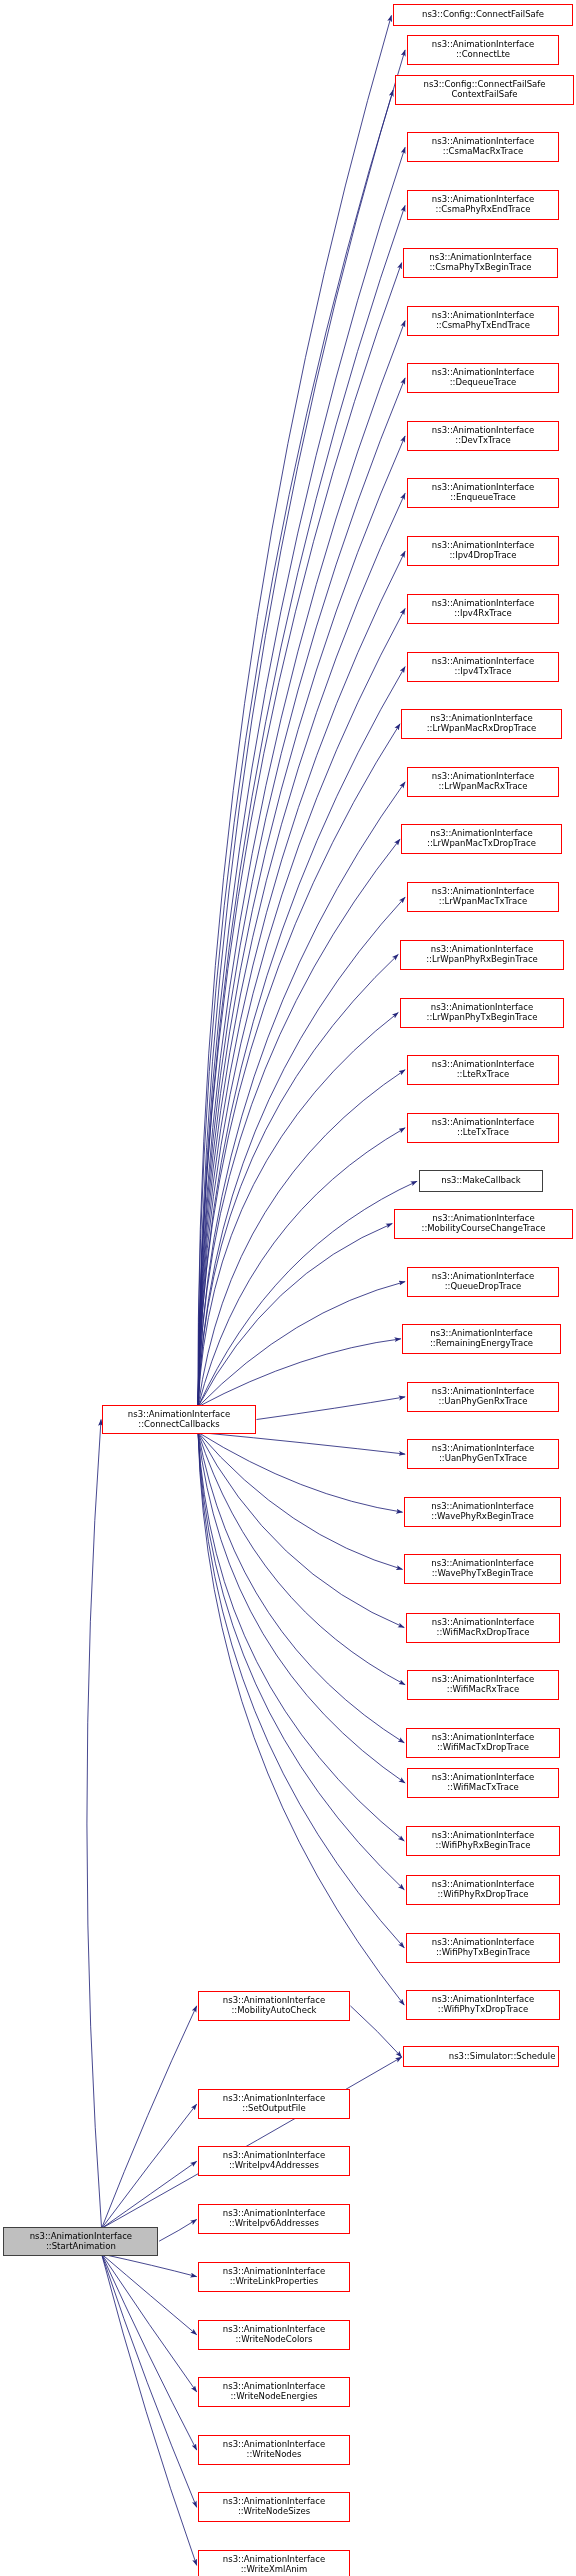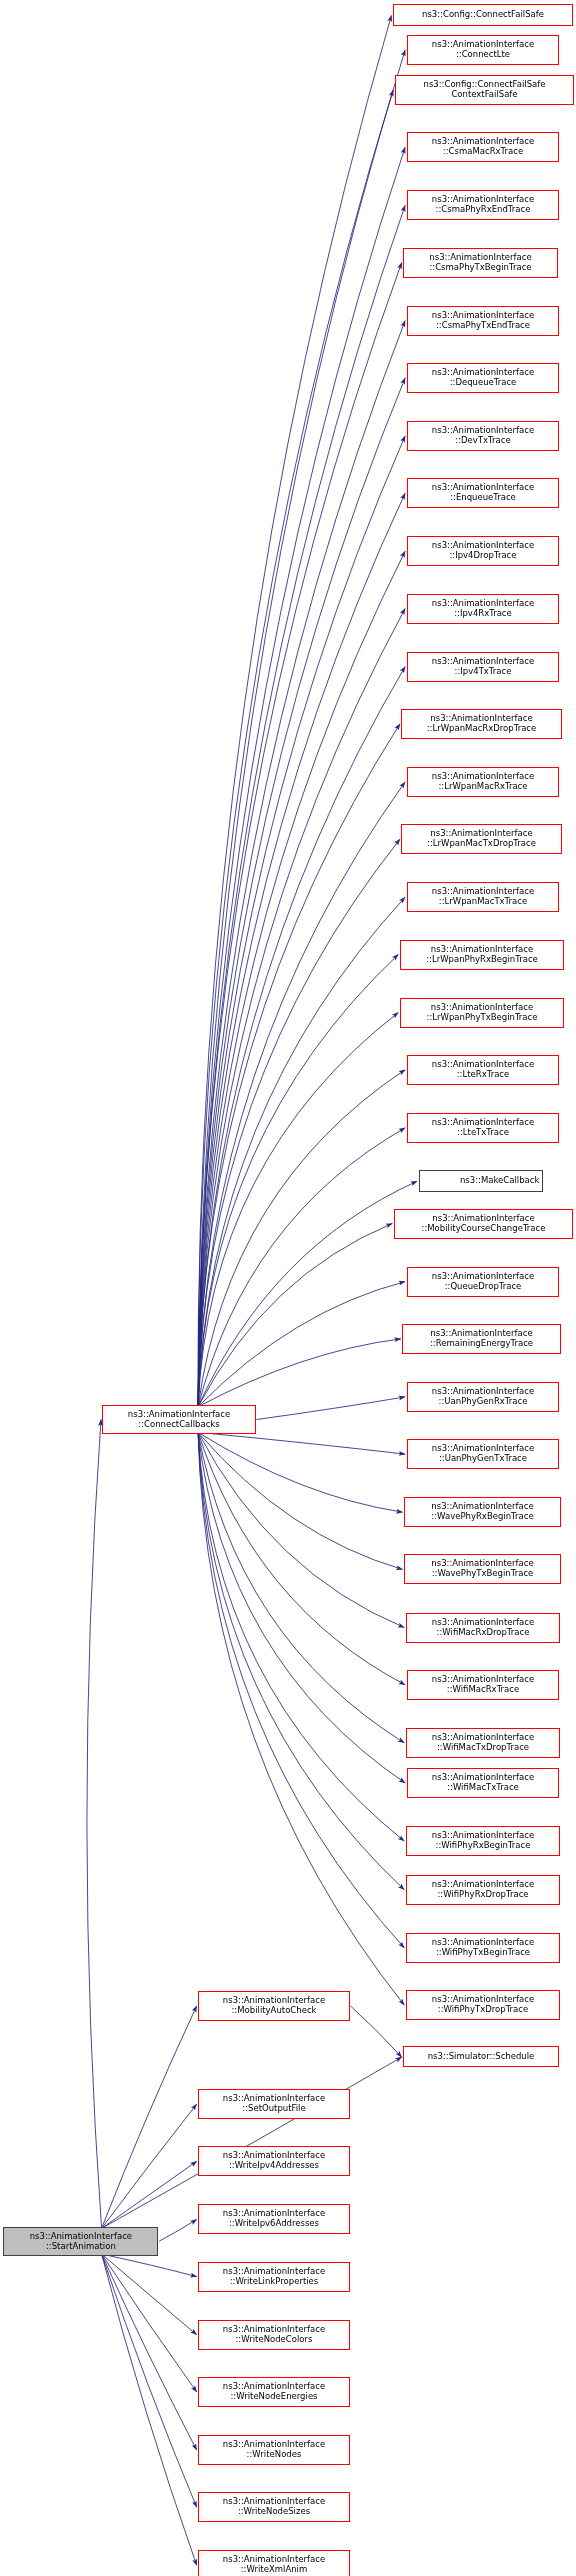--- a/index.html
+++ b/index.html
@@ -36,21 +36,20 @@
     border: 0.9px solid #ff0000;
     color: #000000;
     font-size: 8.5px;
     line-height: 9.8px;
     letter-spacing: 0px;
     white-space: pre-line;
     z-index: 5;
   }
   .node.plain {
     border: 0.9px solid #404040;
-    justify-content: flex-end;
   }
   .node.root {
     background: #bfbfbf;
     border: 0.9px solid #404040;
   }
   .node span {
     display: block;
     padding: 0 2.6px;
   }
 </style>
@@ -182,21 +181,21 @@
     <div class="node " style="left: 406px; top: 1826px; width: 154px; height: 30px;"><span>ns3::AnimationInterface
 ::WifiPhyRxBeginTrace</span></div>
     <div class="node " style="left: 406px; top: 1875px; width: 154px; height: 30px;"><span>ns3::AnimationInterface
 ::WifiPhyRxDropTrace</span></div>
     <div class="node " style="left: 406px; top: 1933px; width: 154px; height: 30px;"><span>ns3::AnimationInterface
 ::WifiPhyTxBeginTrace</span></div>
     <div class="node " style="left: 406px; top: 1990px; width: 154px; height: 30px;"><span>ns3::AnimationInterface
 ::WifiPhyTxDropTrace</span></div>
     <div class="node " style="left: 198px; top: 1991px; width: 152px; height: 30px;"><span>ns3::AnimationInterface
 ::MobilityAutoCheck</span></div>
-    <div class="node " style="left: 403px; top: 2046px; width: 156px; height: 21.4px;"><span>ns3::Simulator::Schedule</span></div>
+    <div class="node " style="left: 403px; top: 2046px; width: 156px; height: 21.4px; justify-content: flex-end;"><span>ns3::Simulator::Schedule</span></div>
     <div class="node " style="left: 198px; top: 2089px; width: 152px; height: 30px;"><span>ns3::AnimationInterface
 ::SetOutputFile</span></div>
     <div class="node " style="left: 198px; top: 2146px; width: 152px; height: 30px;"><span>ns3::AnimationInterface
 ::WriteIpv4Addresses</span></div>
     <div class="node " style="left: 198px; top: 2204px; width: 152px; height: 30px;"><span>ns3::AnimationInterface
 ::WriteIpv6Addresses</span></div>
     <div class="node " style="left: 198px; top: 2262px; width: 152px; height: 30px;"><span>ns3::AnimationInterface
 ::WriteLinkProperties</span></div>
     <div class="node " style="left: 198px; top: 2320px; width: 152px; height: 30px;"><span>ns3::AnimationInterface
 ::WriteNodeColors</span></div>

